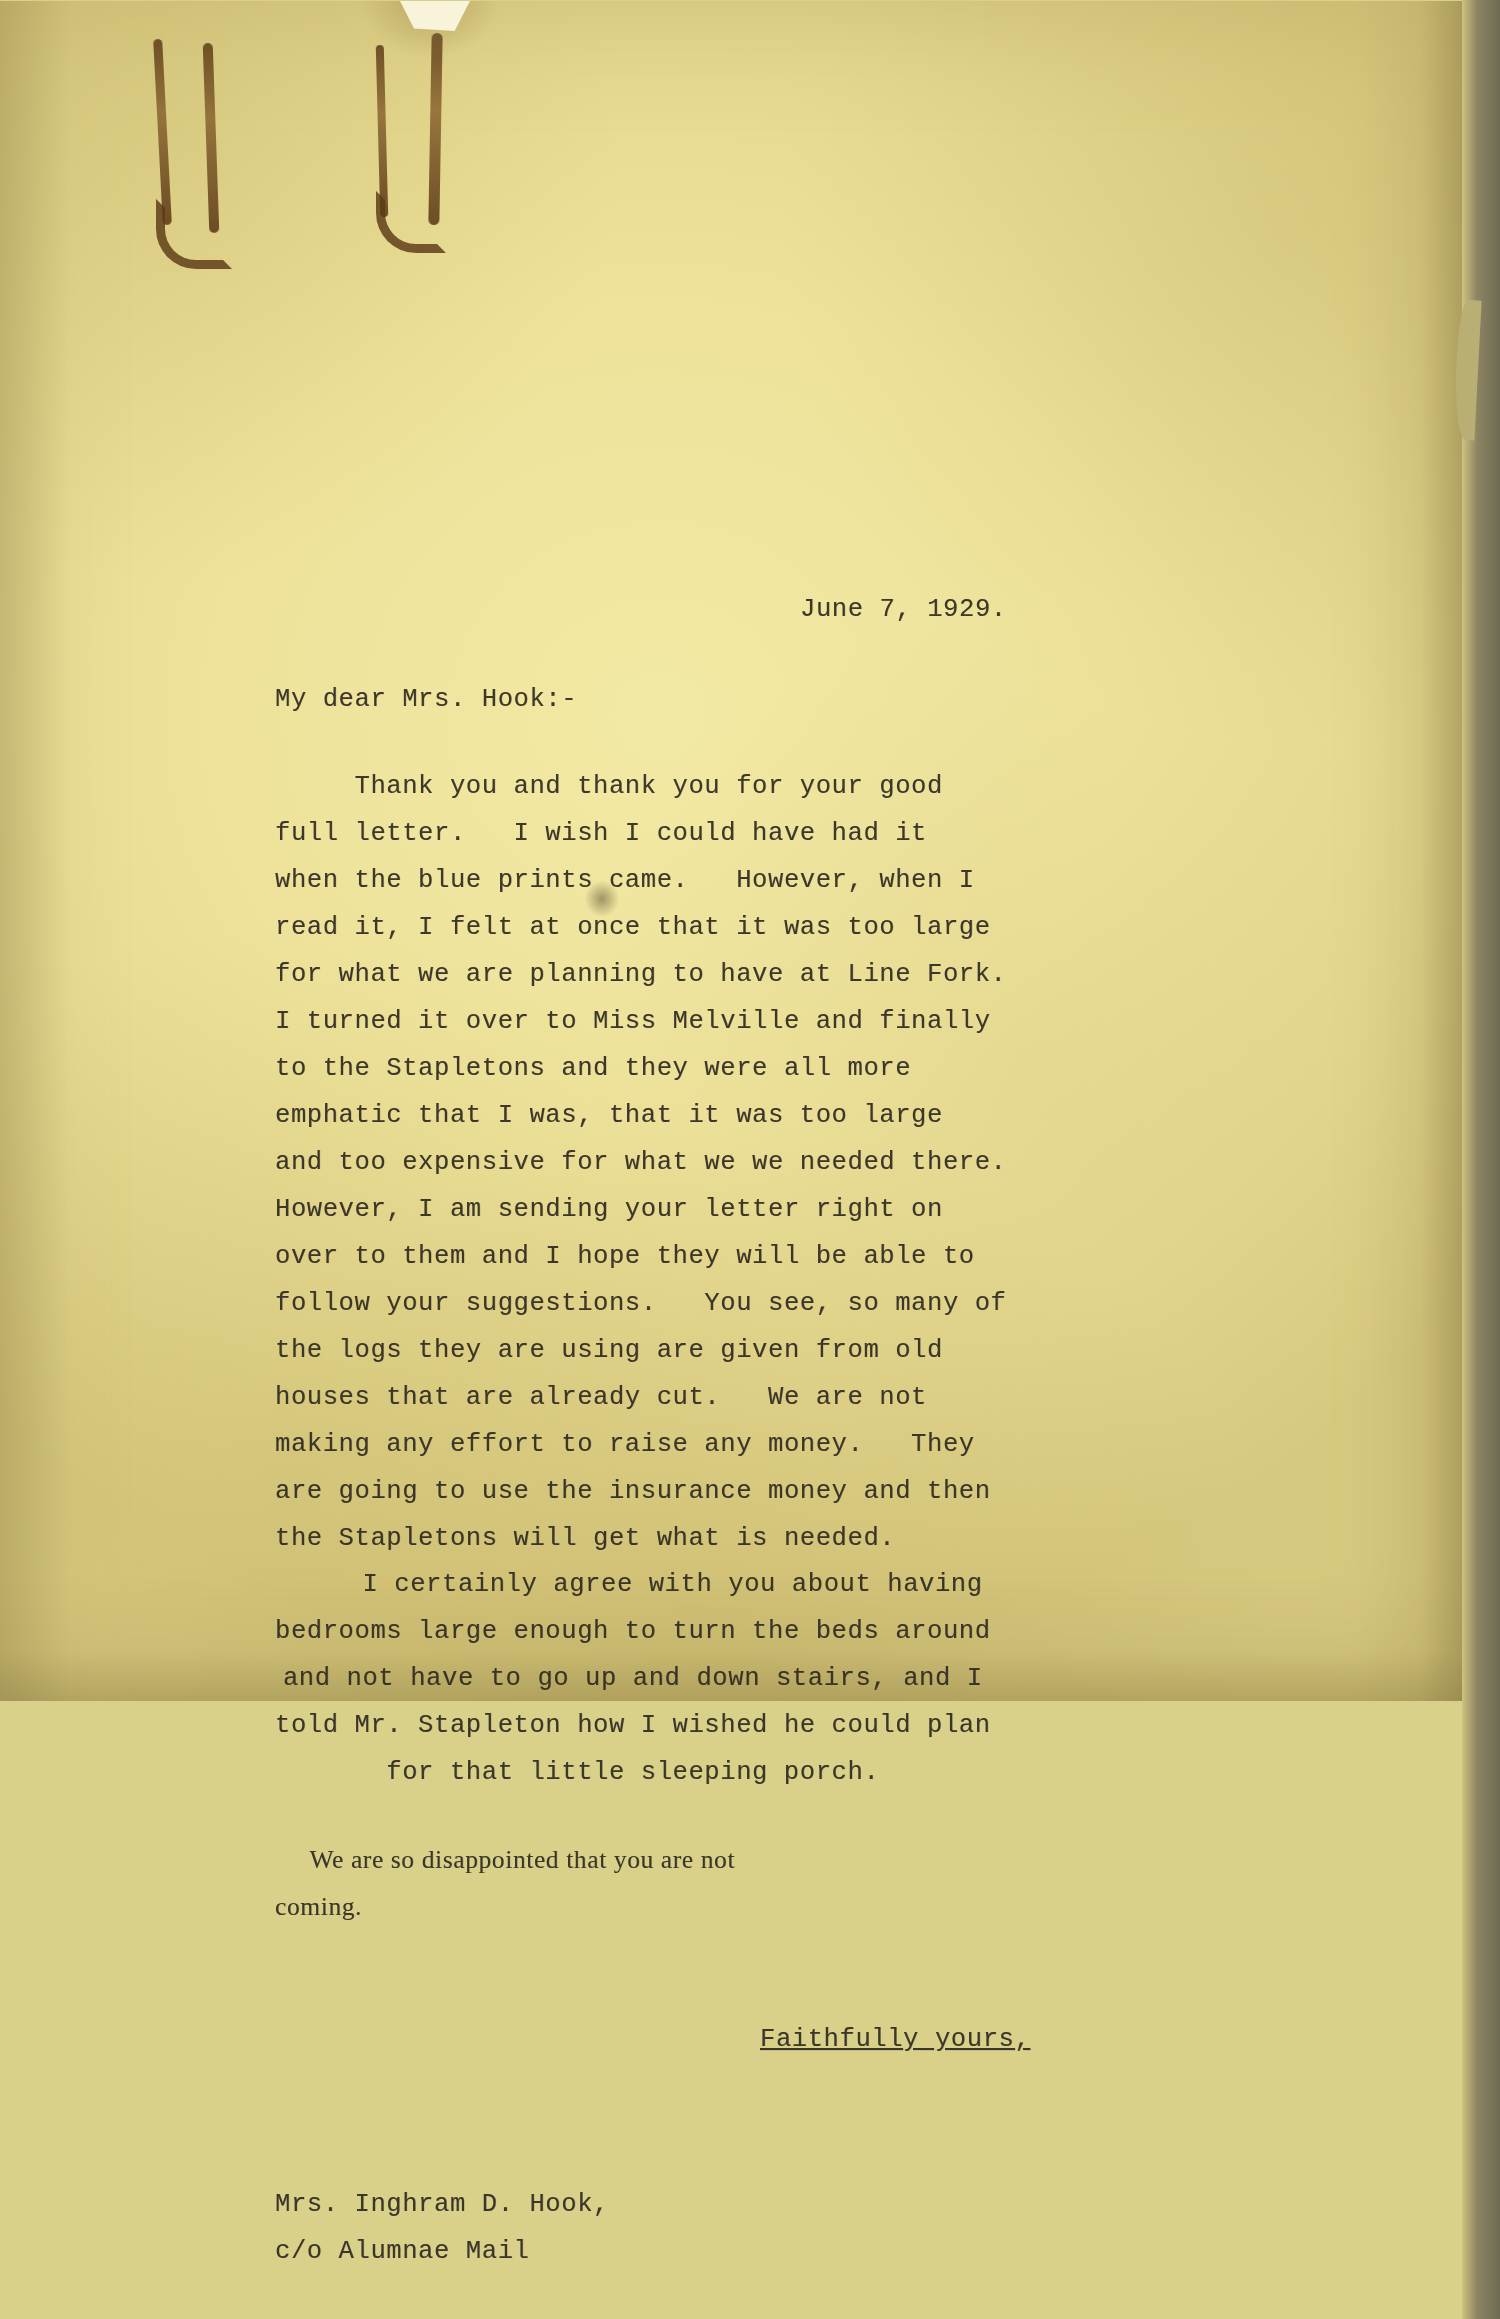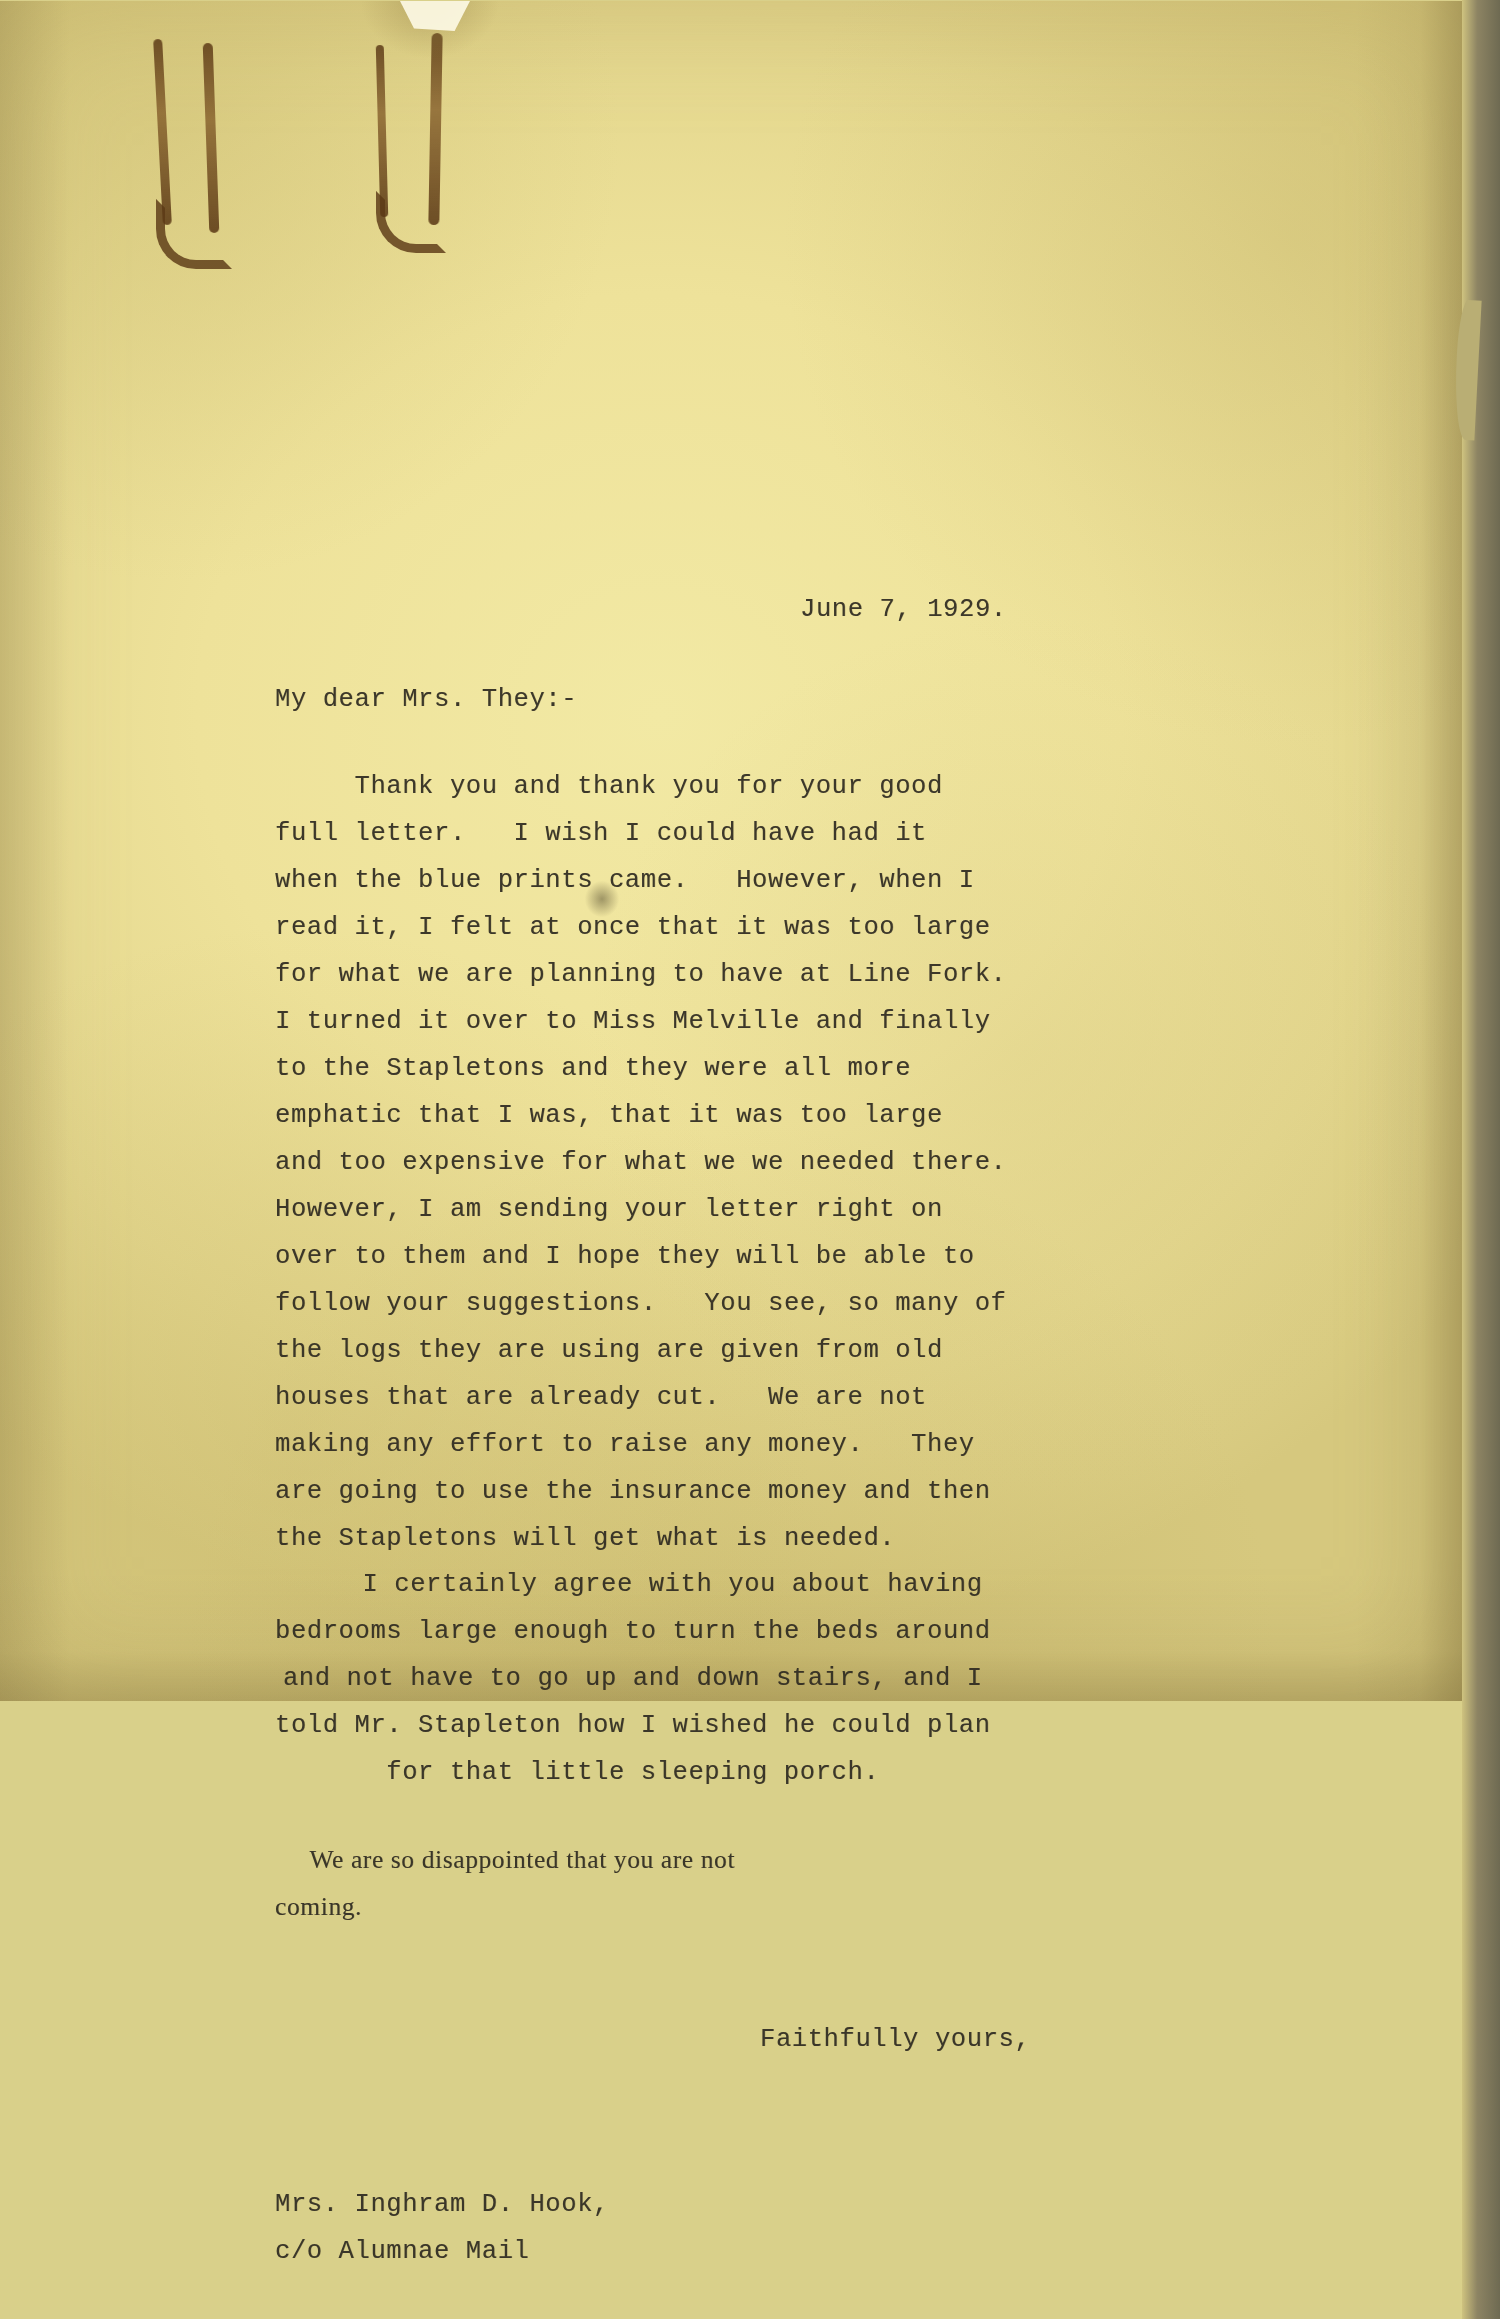--- a/index.html
+++ b/index.html
@@ -149,20 +149,21 @@
     text-align: center;
   }
   .para3 {
     left: 275px;
     top: 1835px;
     font-family: Liberation Serif, serif;
   }
   .closing {
     left: 760px;
     top: 2015px;
+    text-decoration: underline;
   }
   .addressee {
     left: 275px;
     top: 2180px;
   }
   
   .smudge {
     position: absolute;
     left: 585px;
     top: 880px;
@@ -189,21 +190,21 @@
     <div class="clip clip-b">
       <div class="stroke" style="left:6px; top:24px; width:8px; height:172px; transform:rotate(-1.5deg);"></div>
       <div class="stroke" style="left:58px; top:12px; width:11px; height:192px; transform:rotate(1deg);"></div>
       <div class="bend" style="left:4px; top:170px; width:52px; height:44px;"></div>
     </div>
 
     <div class="glue-shadow"></div>
     <div class="paper-tear"></div>
 
     <div class="typed date">June 7, 1929.</div>
-    <div class="typed salutation">My dear Mrs. They:-</div>
+    <div class="typed salutation">My dear Mrs. Hook:-</div>
     <div class="typed para1">     Thank you and thank you for your good
 full letter.   I wish I could have had it
 when the blue prints came.   However, when I
 read it, I felt at once that it was too large
 for what we are planning to have at Line Fork.
 I turned it over to Miss Melville and finally
 to the Stapletons and they were all more
 emphatic that I was, that it was too large
 and too expensive for what we we needed there.
 However, I am sending your letter right on

